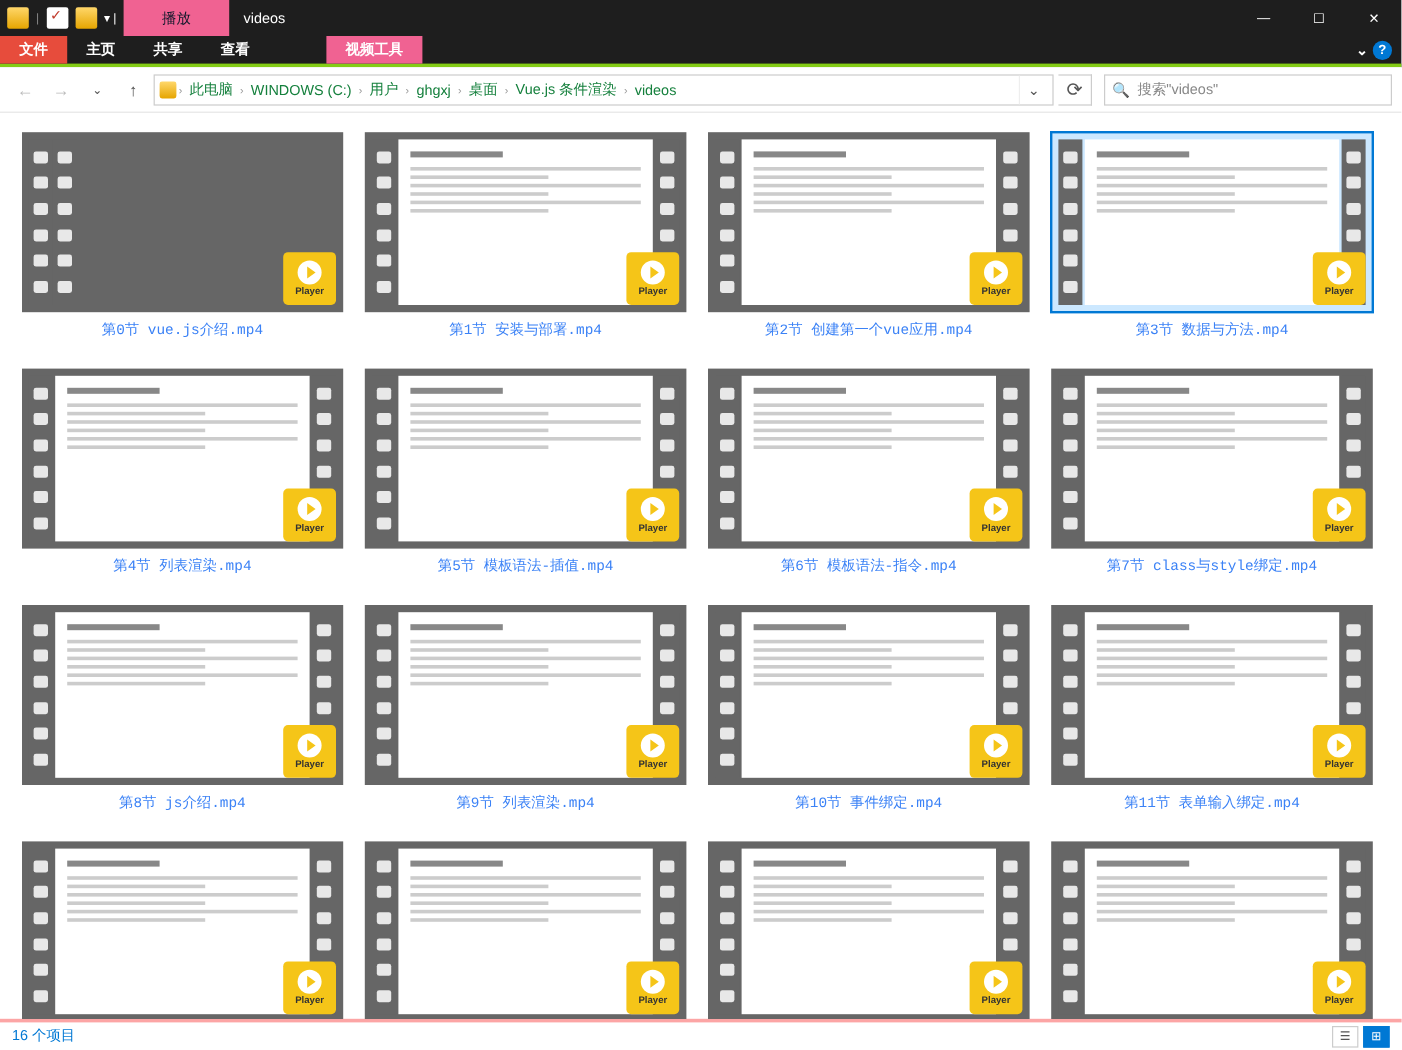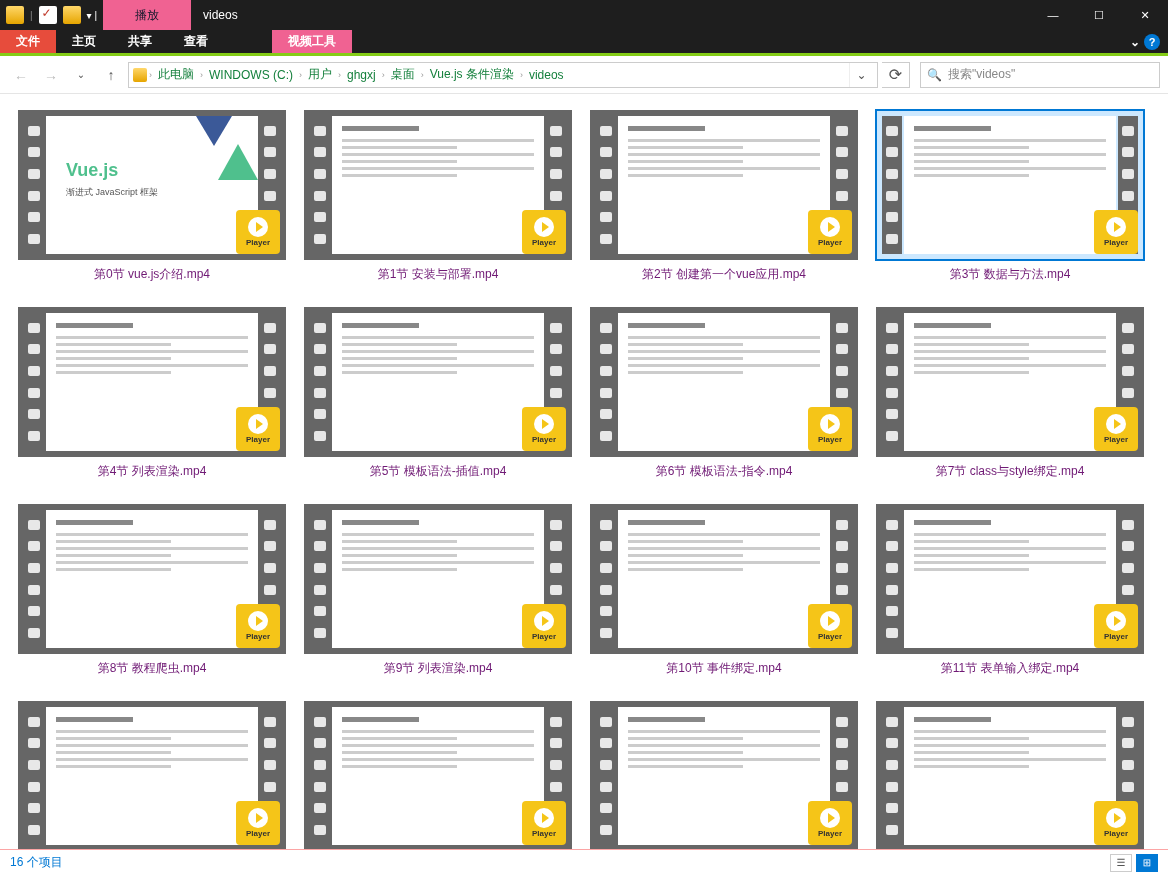--- a/index.html
+++ b/index.html
@@ -45,35 +45,35 @@
 .item { display: flex; flex-direction: column; align-items: center; cursor: default; }
 .item.selected .thumb-frame { outline: 2px solid #0078d4; outline-offset: -1px; background: #cce8ff; }
 .thumb-frame { width: 268px; height: 150px; background: #666; display: flex; position: relative; padding: 6px; }
 .film-edge { width: 20px; background: #666; display: flex; flex-direction: column; justify-content: space-around; padding: 4px 0; }
 .film-edge span { width: 12px; height: 10px; background: #e8e8e8; border-radius: 2px; margin: 0 auto; }
 .thumb-inner { flex: 1; background: #fff; margin: 0 2px; position: relative; overflow: hidden; }
 .player-badge { position: absolute; right: 6px; bottom: 6px; width: 44px; height: 44px; background: #f5c518; border-radius: 4px; display: flex; flex-direction: column; align-items: center; justify-content: center; }
 .player-badge .circ { width: 20px; height: 20px; border-radius: 50%; background: #fff; display: flex; align-items: center; justify-content: center; }
 .player-badge .circ::after { content: ""; border-left: 7px solid #f5c518; border-top: 5px solid transparent; border-bottom: 5px solid transparent; margin-left: 2px; }
 .player-badge .lbl { font-size: 8px; color: #333; font-weight: bold; margin-top: 1px; }
-.fname { font-size: 12px; color: #701a75; margin-top: 6px; text-align: center; max-width: 260px; }
+.fname { font-size: 12px; color: #3b82f6; margin-top: 6px; text-align: center; max-width: 260px; font-family: Liberation Mono, monospace; }
 
 
 .doc-lines { padding: 10px; }
 .doc-lines .ln { height: 3px; background: #ccc; margin-bottom: 4px; }
 .doc-lines .ln.sh { width: 60%; }
 .doc-lines .ttl { height: 5px; width: 40%; background: #888; margin-bottom: 8px; }
 .vue-hero { position: relative; height: 100%; background: #fff; }
 .vue-hero .tri1 { position: absolute; top: 0; right: 26px; width: 0; height: 0; border-left: 18px solid transparent; border-right: 18px solid transparent; border-top: 30px solid #3b5998; }
 .vue-hero .tri2 { position: absolute; top: 28px; right: 0; width: 0; height: 0; border-left: 20px solid transparent; border-right: 20px solid transparent; border-bottom: 36px solid #4fc08d; }
 .vue-hero .txt1 { position: absolute; top: 44px; left: 20px; color: #4fc08d; font-size: 18px; font-weight: bold; }
 .vue-hero .txt2 { position: absolute; top: 70px; left: 20px; color: #555; font-size: 9px; }
 
 
-.status { height: 26px; border-top: 1px solid #fca5a5; display: flex; align-items: center; padding: 0 10px; font-size: 12px; color: #0078d4; text-align: right; }
+.status { height: 26px; border-top: 3px solid #fca5a5; display: flex; align-items: center; padding: 0 10px; font-size: 12px; color: #0078d4; text-align: right; }
 .status-right { margin-left: auto; display: flex; gap: 4px; }
 .view-btn { width: 22px; height: 18px; border: 1px solid #ccc; display: flex; align-items: center; justify-content: center; font-size: 10px; color: #555; }
 .view-btn.active { background: #0078d4; color: #fff; border-color: #0078d4; }
 </style>
 </head>
 <body>
 
 <div class="titlebar">
   <div class="tb-left">
     <span class="tb-icon folder"></span>
@@ -142,28 +142,20 @@
       <div class="item">
     <div class="thumb-frame">
       <div class="film-edge">
             <span></span>
             <span></span>
             <span></span>
             <span></span>
             <span></span>
             <span></span>
           </div>
-      <div class="thumb-inner">
-            <div class="vue-hero">
-              <div class="tri1"></div>
-              <div class="tri2"></div>
-              <div class="txt1">Vue.js</div>
-              <div class="txt2">渐进式 JavaScript 框架</div>
-            </div>
-          </div>
       <div class="film-edge">
             <span></span>
             <span></span>
             <span></span>
             <span></span>
             <span></span>
             <span></span>
           </div>
       <div class="player-badge">
         <div class="circ"></div>
@@ -451,21 +443,21 @@
             <span></span>
             <span></span>
             <span></span>
             <span></span>
           </div>
       <div class="player-badge">
         <div class="circ"></div>
         <div class="lbl">Player</div>
       </div>
     </div>
-    <div class="fname">第8节 教程爬虫.mp4</div>
+    <div class="fname">第8节 js介绍.mp4</div>
       </div>
       <div class="item">
     <div class="thumb-frame">
       <div class="film-edge">
             <span></span>
             <span></span>
             <span></span>
             <span></span>
             <span></span>
             <span></span>

